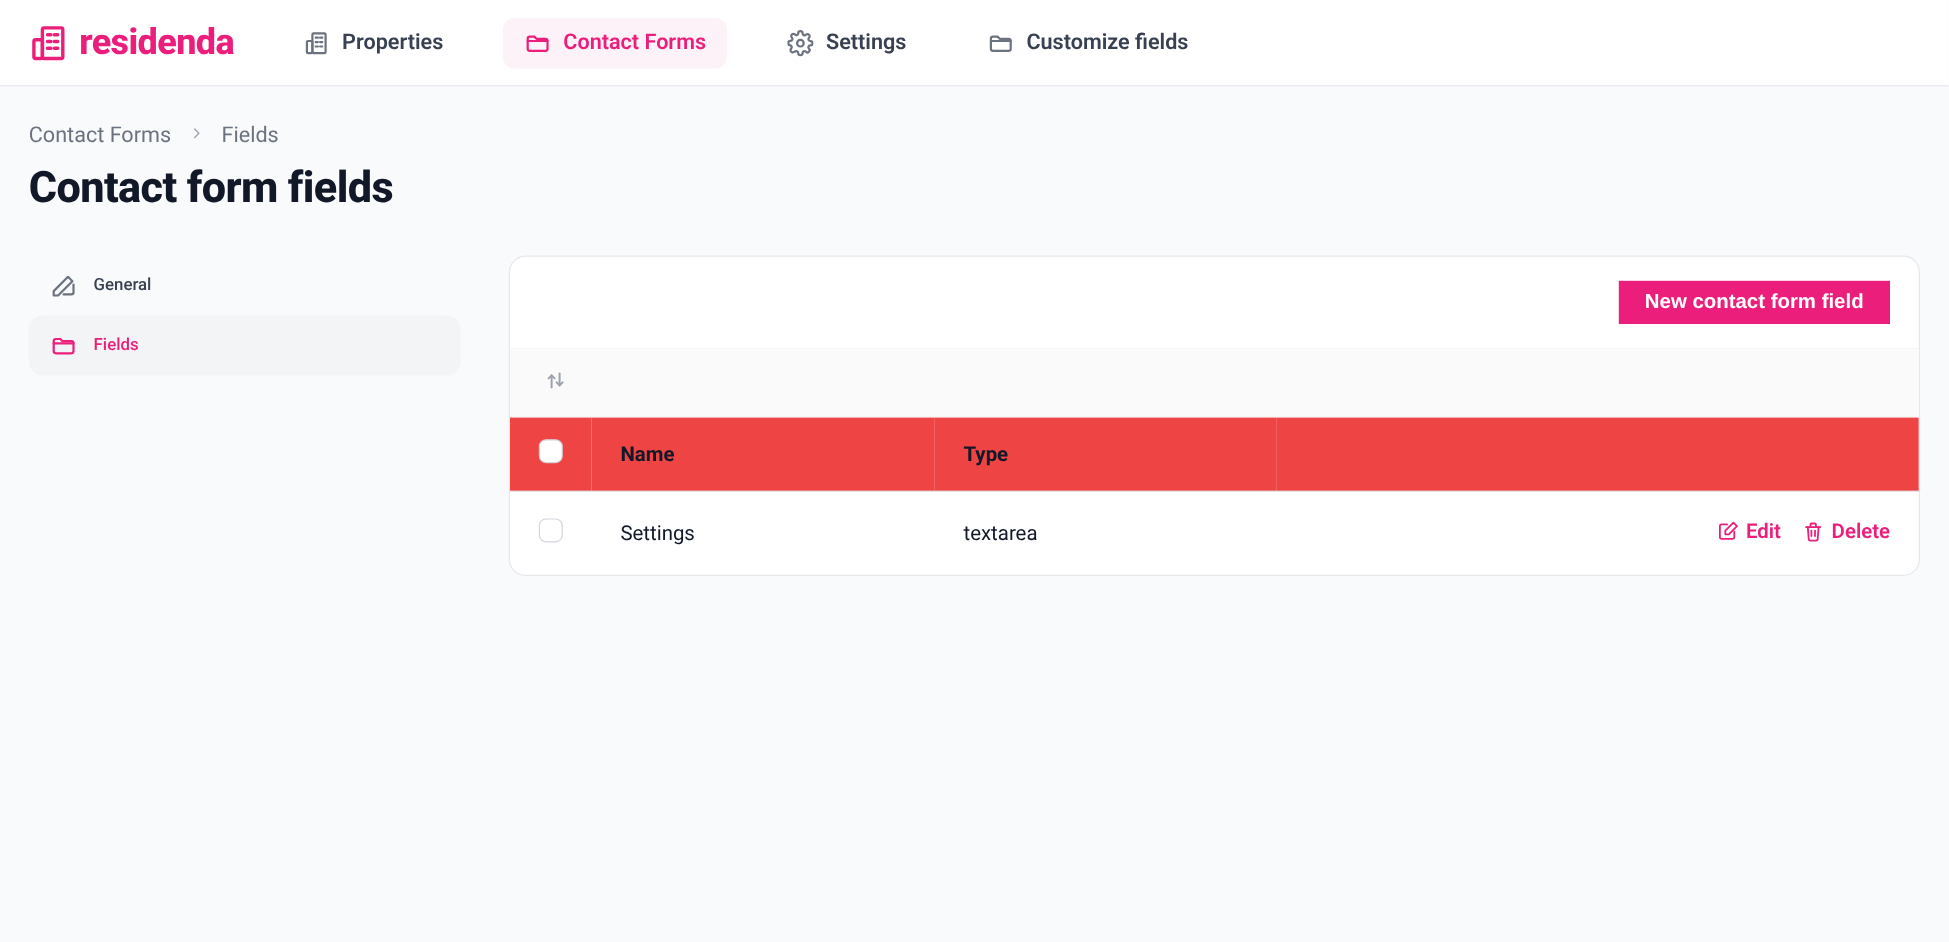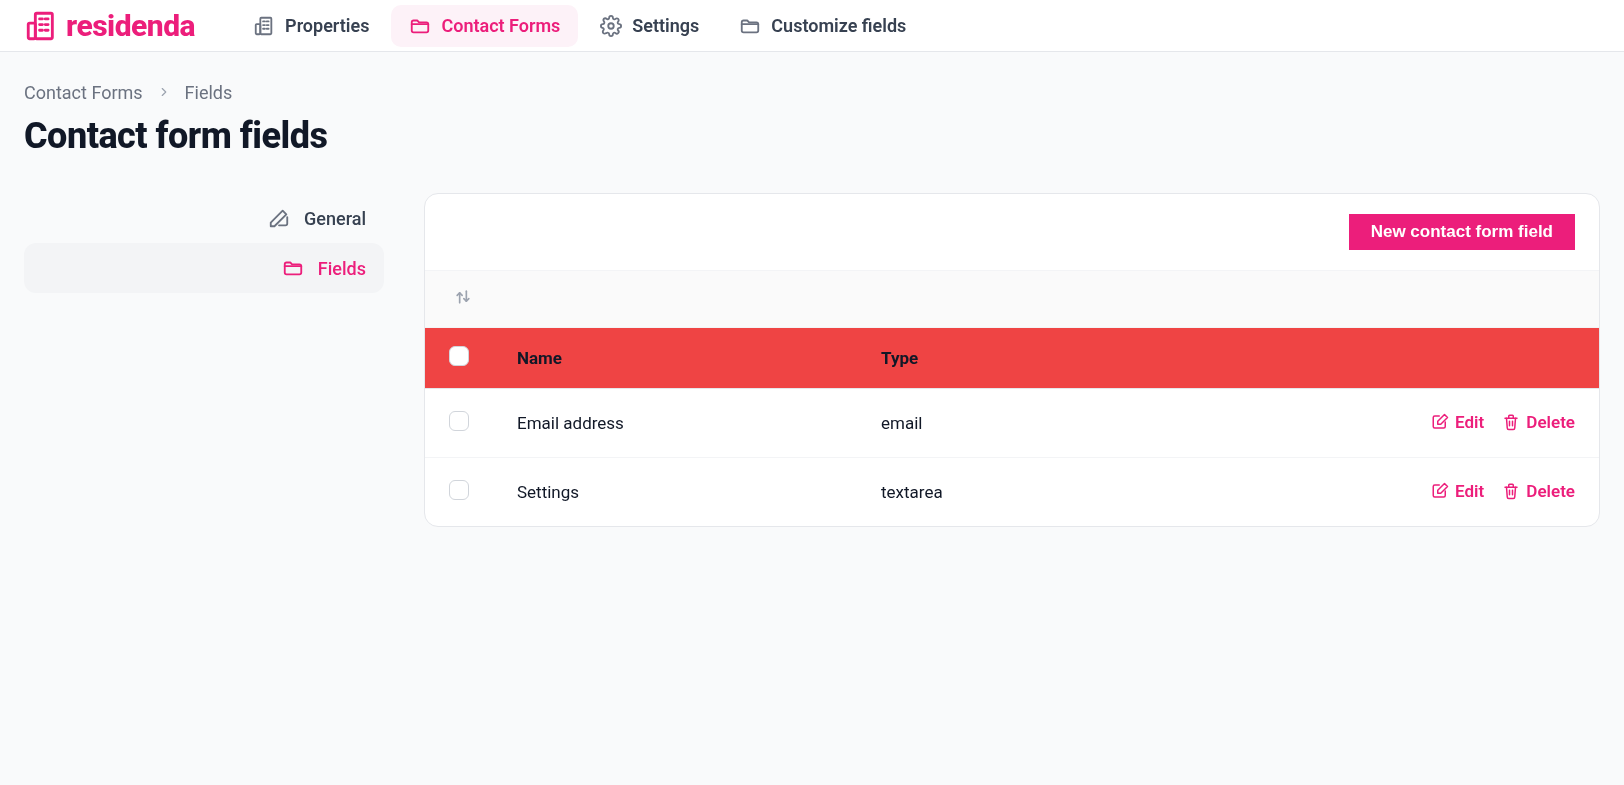--- a/index.html
+++ b/index.html
@@ -8,47 +8,47 @@
       background: #f9fafb;
       color: #111827;
       font-size: 16px;
     }
     header.topbar {
       background: #fff;
       border-bottom: 1px solid #e5e7eb;
       display: flex;
       align-items: center;
       padding: 0 24px;
-      height: 52px;
+      height: 72px;
       gap: 40px;
     }
     .brand { display: flex; align-items: center; gap: 8px; color: #ec1e7b; font-weight: 800; font-size: 30px; letter-spacing: -0.5px; }
     .brand svg { width: 34px; height: 34px; }
-    nav.topnav { display: flex; gap: 4px; align-items: center; }
+    nav.topnav { display: flex; gap: 32px; align-items: center; }
     .nav-item {
       display: flex; align-items: center; gap: 10px;
       padding: 10px 18px; border-radius: 10px;
       color: #374151; font-weight: 600; font-size: 18px; cursor: pointer;
     }
     .nav-item svg { width: 22px; height: 22px; stroke: #6b7280; }
     .nav-item.active { background: #fdf2f8; color: #ec1e7b; }
     .nav-item.active svg { stroke: #ec1e7b; }
 
     .page { padding: 30px 24px; }
     .breadcrumbs { display: flex; align-items: center; gap: 14px; color: #6b7280; font-size: 18px; }
     .breadcrumbs .crumb { color: #6b7280; cursor: pointer; }
     .breadcrumbs .sep svg { width: 14px; height: 14px; stroke: #9ca3af; }
     h1.page-title { font-size: 36px; font-weight: 800; margin-top: 12px; letter-spacing: -0.5px; }
 
     .layout { display: flex; gap: 40px; margin-top: 36px; align-items: flex-start; }
     .sidebar { width: 360px; flex-shrink: 0; }
     .side-item {
       display: flex; align-items: center; gap: 14px;
       padding: 14px 18px; border-radius: 12px;
-      color: #374151; font-weight: 500; font-size: 18px; cursor: pointer; justify-content: flex-end;
+      color: #374151; font-weight: 500; font-size: 14px; cursor: pointer;
     }
     .side-item svg { width: 22px; height: 22px; stroke: #6b7280; }
     .side-item.active { background: #f3f4f6; color: #ec1e7b; }
     .side-item.active svg { stroke: #ec1e7b; }
 
     .panel {
       flex: 1;
       background: #fff;
       border: 1px solid #e5e7eb;
       border-radius: 14px;
@@ -206,39 +206,20 @@
           <tr>
             <th class="col-check"><span class="chk"></span></th>
             <th>Name</th>
             <th>Type</th>
             <th class="col-actions"></th>
           </tr>
         </thead>
         <tbody id="rows">
 
 
-  <tr>
-    <td class="col-check"><span class="chk"></span></td>
-    <td>Email address</td>
-    <td>email</td>
-    <td class="col-actions">
-      <span class="action-link">
-        <svg class="icon" viewBox="0 0 24 24">
-                    <use href="#i-pencil-sq"></use>
-                  </svg>
-        <span>Edit</span>
-      </span>
-      <span class="action-link">
-        <svg class="icon" viewBox="0 0 24 24">
-                    <use href="#i-trash"></use>
-                  </svg>
-        <span>Delete</span>
-      </span>
-    </td>
-  </tr>
 
   <tr>
     <td class="col-check"><span class="chk"></span></td>
     <td>Settings</td>
     <td>textarea</td>
     <td class="col-actions">
       <span class="action-link">
         <svg class="icon" viewBox="0 0 24 24">
                     <use href="#i-pencil-sq"></use>
                   </svg>

